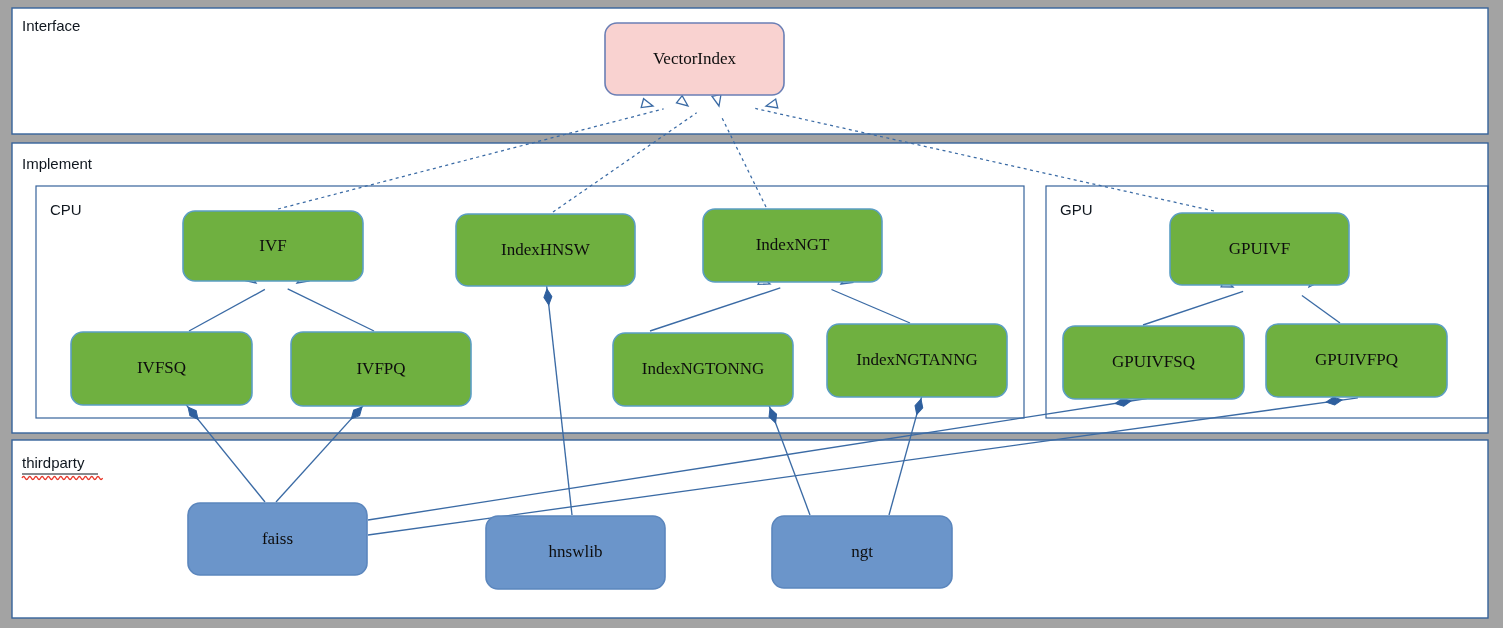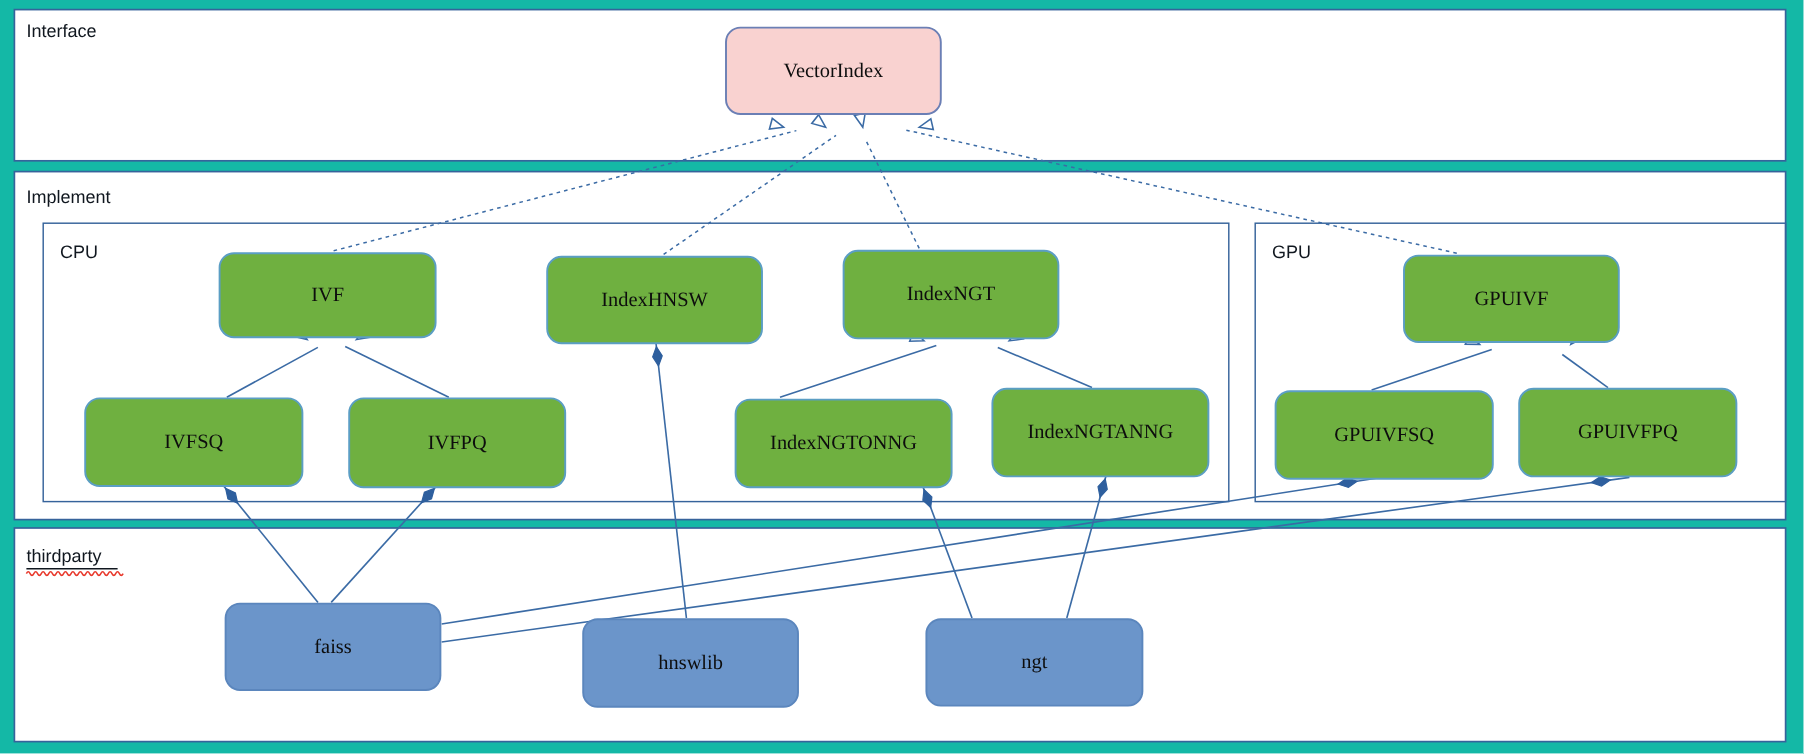--- a/index.html
+++ b/index.html
@@ -4,21 +4,21 @@
 <style>
   html, body {
     margin: 0;
     padding: 0;
     background: #ffffff;
   }
   #canvas {
     position: relative;
     width: 1503px;
     height: 628px;
-    background: #14b8a6;
+    background: #a3a3a3;
     font-family: "Liberation Sans", sans-serif;
     overflow: hidden;
   }
   svg#diagram {
     position: absolute;
     top: 0;
     left: 0;
     width: 1503px;
     height: 628px;
   }

